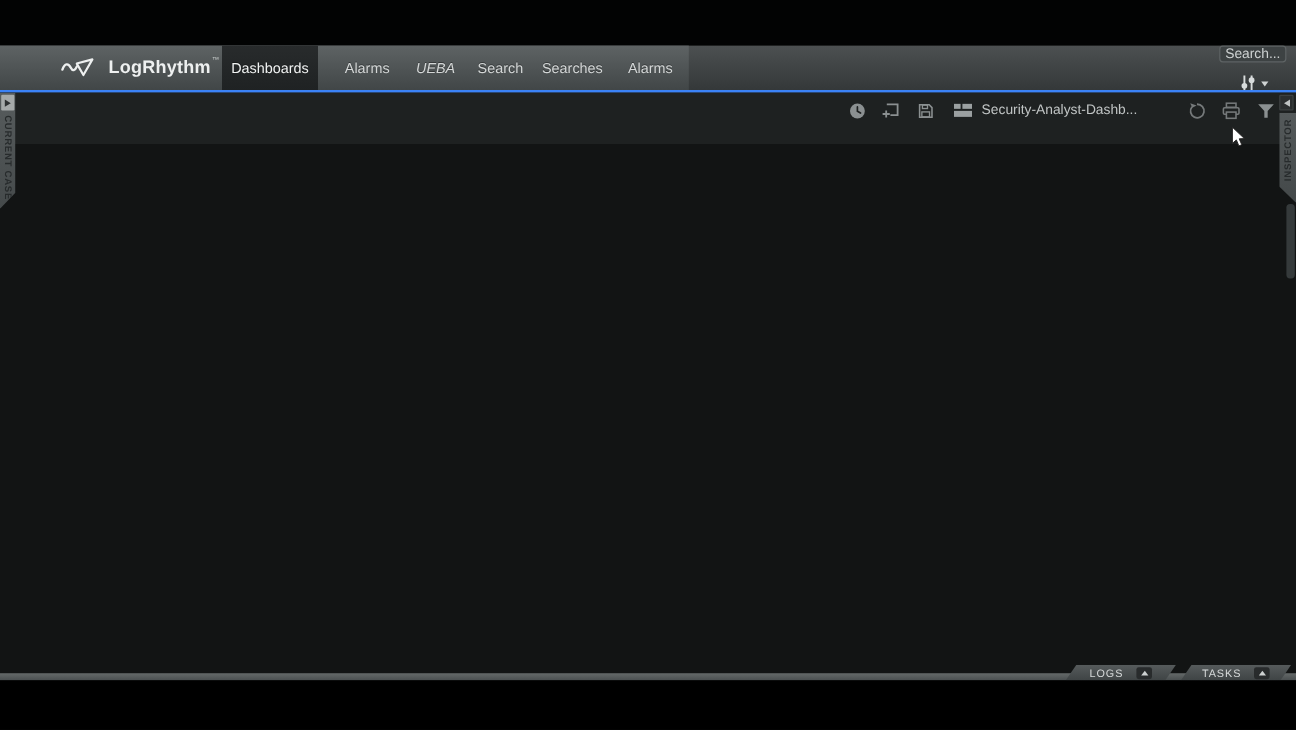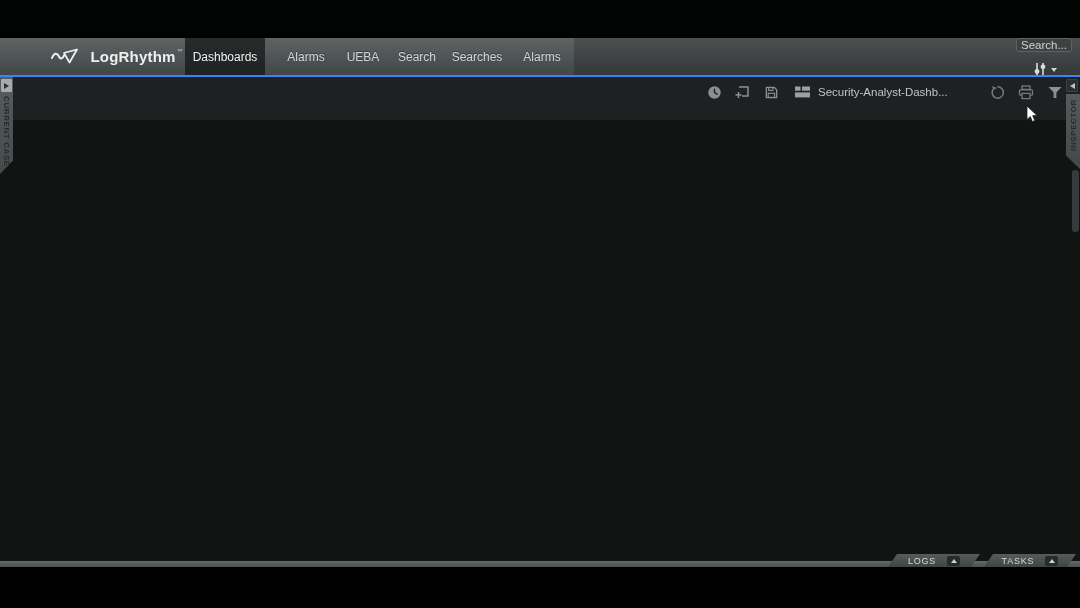--- a/index.html
+++ b/index.html
@@ -14,21 +14,21 @@
             background:linear-gradient(#4c5051,#343839); }
   .nav-left { position:absolute; left:0; top:0; height:100%; display:flex;
               background:linear-gradient(#5e6364,#414647);padding-left:48px; }
   .logo { width:137px; height:100%; display:flex; align-items:center; justify-content:center; cursor:pointer; }
   .logo svg { margin-right:6px; }
   .logo-text { color:#eef0f0; font-size:15px; font-weight:bold; letter-spacing:0.2px; }
   .tm { color:#c7cbcb; font-size:6px; align-self:flex-start; margin-top:10px; margin-left:1px; }
   .nav-tab { height:100%; display:flex; align-items:center; justify-content:center;
              color:#d4d7d7; font-size:12px; cursor:pointer; text-shadow:0 -1px 0 rgba(0,0,0,0.35); }
   .nav-tab.active { background:linear-gradient(#282b2c,#1f2223); color:#f0f2f2; }
-  .w-dash { width:80px; } .w-alarms { width:60px;margin-left:11px; } .w-ueba { width:54px; }
+  .w-dash { width:80px; } .w-alarms { width:60px;margin-left:11px; } .w-ueba { width:54px;font-style:italic; }
   .w-cases { width:54px; } .w-search { width:66px; } .w-reports { width:64px; }
 
   .nav-right { position:absolute; right:8px; top:0; height:100%; display:flex; align-items:center; gap:9px;flex-direction:column; }
   .search-btn { width:56px; height:21px; background:linear-gradient(#42474 8,#393e3f);
                 background:#3d4243; border:1px solid #5e6364; border-radius:3px;
                 color:#ced2d2; font-size:11.5px; display:flex; align-items:center; justify-content:center;
                 cursor:pointer; }
   .nav-ico { display:flex; align-items:center; gap:3px; color:#d8dcdc; cursor:pointer; }
   .caret-down { width:0; height:0; border-left:3.5px solid transparent; border-right:3.5px solid transparent;
                 border-top:4px solid #cfd3d3; }

